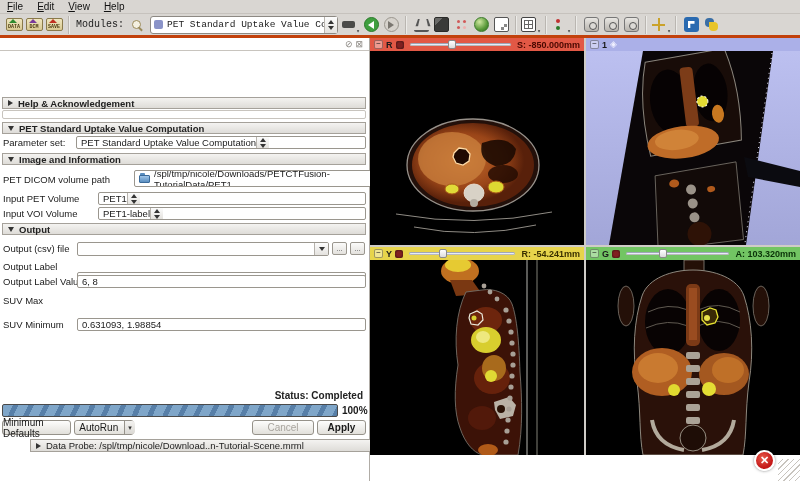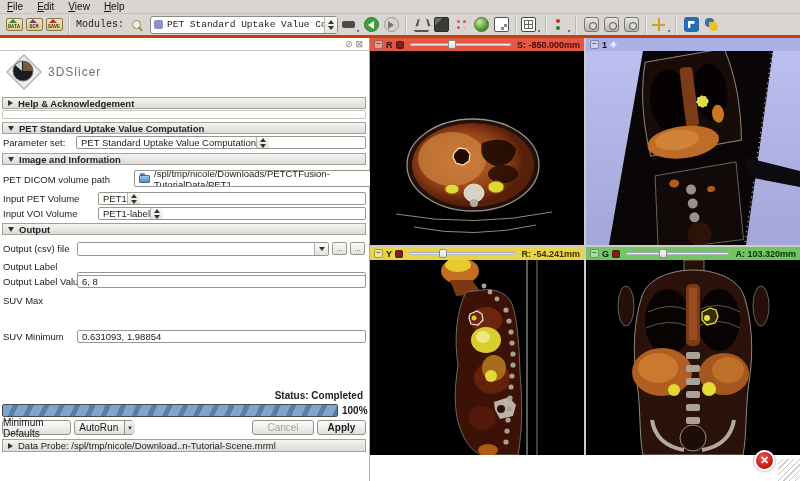--- a/index.html
+++ b/index.html
@@ -235,30 +235,20 @@
         <div class="ic14 ic-py"></div>
       </div>
   </div>
 
   <div class="left-panel">
     <div class="panel-top">
       <span>⊘</span>
       <span>⊠</span>
     </div>
 
-    <div class="logo-row">
-      <svg width="36" height="36" viewBox="0 0 36 36">
-        <polygon points="18,1 35,18 18,35 1,18" fill="#eceded" stroke="#b4b6b8" stroke-width="1.5"></polygon>
-        <circle cx="17" cy="17" r="10" fill="#1a1c22"></circle>
-        <path d="M17,7 a10,10 0 0 1 10,10 l-10,0 z" fill="#7a5a3a"></path>
-        <path d="M9,11 a10,10 0 0 1 7,-4 l0,10 z" fill="#cdd4da"></path>
-        <circle cx="17" cy="17" r="10" fill="none" stroke="#6a6c70"></circle>
-      </svg>
-      <span class="logo-text">3DSlicer</span>
-    </div>
 
     <div class="sec-head" style="top:59px;">
       <div class="tri-r"></div>
       <span>Help &amp; Acknowledgement</span>
     </div>
     <div class="empty-box" style="top:72px;"></div>
 
     <div class="sec-head" style="top:84px;">
       <div class="tri-d"></div>
       <span>PET Standard Uptake Value Computation</span>
@@ -339,40 +329,40 @@
       <div class="field" style="left:77px; top:0; width:289px; height:13px;">
         <span>6, 8</span>
       </div>
     </div>
 
     <div class="prow" style="top:256px;">
       <span class="plabel">SUV Max</span>
     </div>
 
 
-    <div class="prow" style="top:292px;">
+    <div class="prow" style="top:280px;">
       <span class="plabel">SUV Minimum</span>
       <div class="field" style="left:77px; top:0; width:289px; height:13px;">
         <span>0.631093, 1.98854</span>
       </div>
     </div>
 
     <div class="status-line">Status: Completed</div>
     <div class="progress"></div>
     <div class="progress-pct">100%</div>
 
     <div class="btn" style="left:2px; width:69px;">Minimum Defaults</div>
     <div class="btn" style="left:74px; width:60px; padding-left:6px;">
       <span>AutoRun</span>
       <span class="autorun-dd">▾</span>
     </div>
     <div class="btn disabled" style="left:252px; width:62px;">Cancel</div>
     <div class="btn" style="left:317px; width:49px; font-weight:bold;">Apply</div>
 
-    <div class="sec-head" style="top:401px; height:13px;">
+    <div class="sec-head" style="top:401px; height:13px;margin-left:28px;">
       <div class="tri-r"></div>
       <span style="font-weight:normal;">Data Probe: /spl/tmp/nicole/Download..n-Tutorial-Scene.mrml</span>
     </div>
   </div>
 
   <div class="viewports">
 
     <div class="vp" style="left:0; top:0; width:214px; height:207px; background:#000;">
       <div class="vp-bar" style="background:var(--red-bar,#e25845);">
         <div class="vp-min">−</div>

